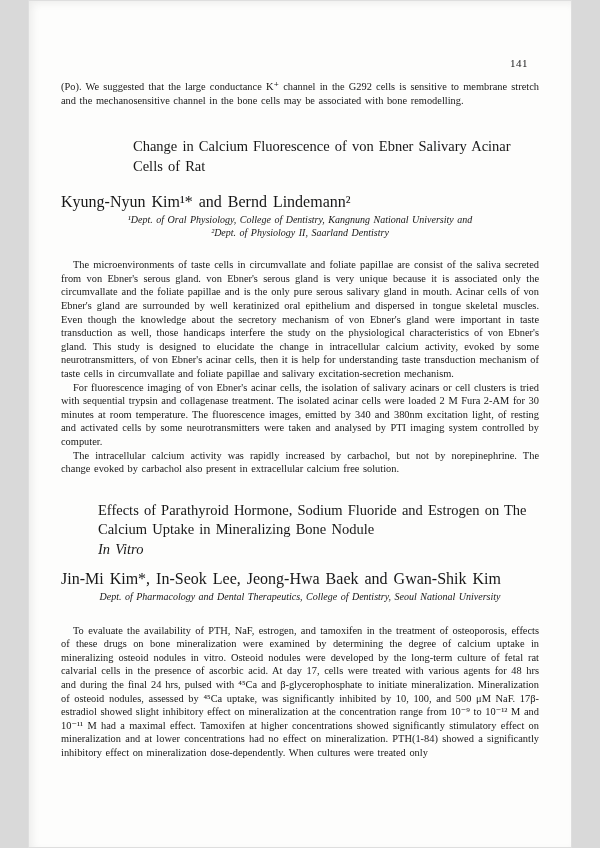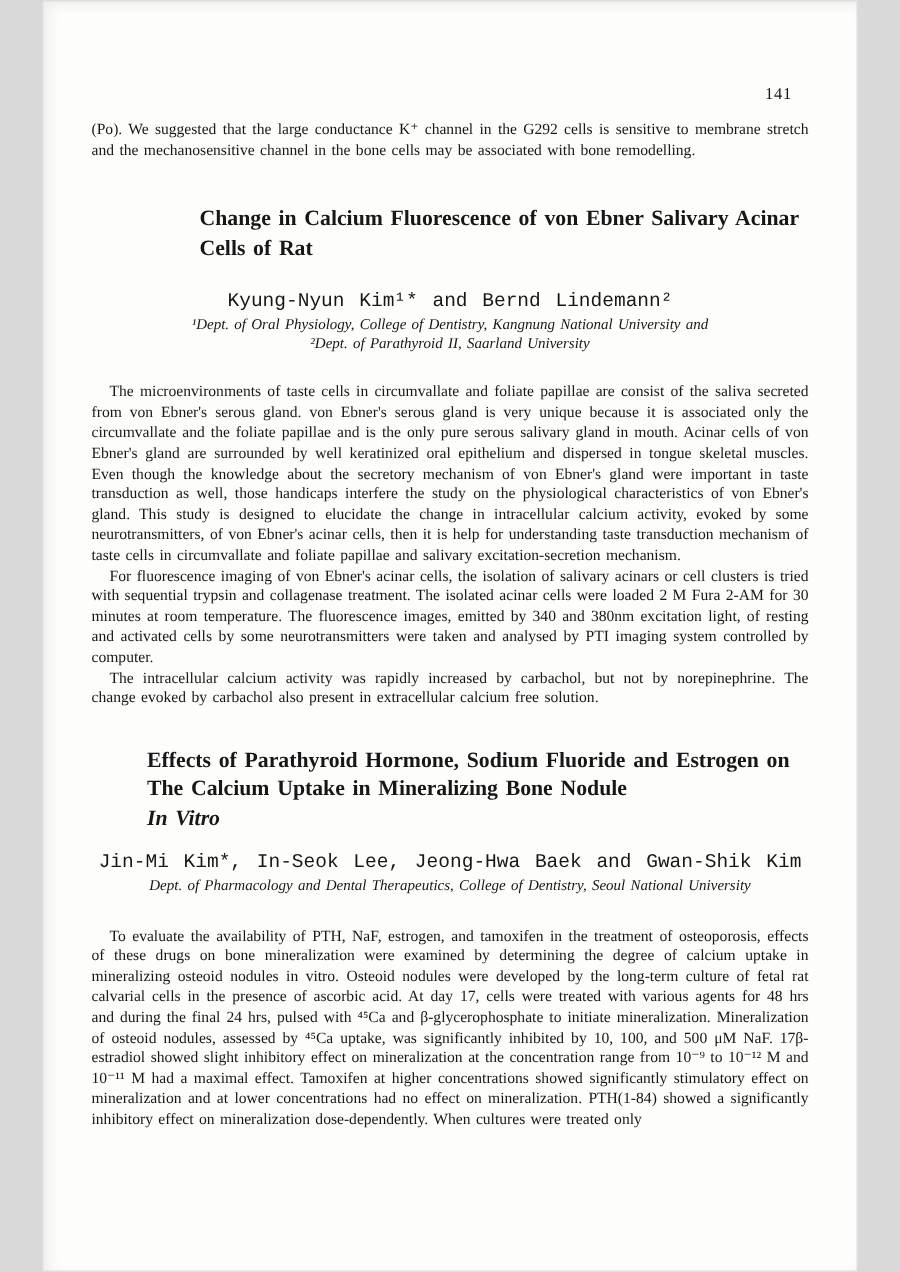--- a/index.html
+++ b/index.html
@@ -25,32 +25,31 @@
   .body-text {
     font-size: 10.4px;
     line-height: 13.6px;
     text-align: justify;
     word-spacing: 1px;
   }
   .body-text p { margin: 0; }
   p.indented { text-indent: 12px; }
   .title-block {
     margin: 30px 0 0 72px;
-    font-weight: bold;
+    font-weight: normal;
     font-size: 14.5px;
     line-height: 19.5px;
     word-spacing: 1.5px;
   }
   .title-italic { display: block; font-style: italic; }
   .authors-line {
     margin-top: 17px;
-    text-align: center;
-    font-size: 13px;
+    text-align: left;
+    font-size: 16px;
     word-spacing: 2px;
-    font-family: Liberation Mono, monospace;
   }
   .affiliation-block {
     margin-top: 3px;
     text-align: center;
     font-style: italic;
     font-size: 10px;
     line-height: 12.5px;
     word-spacing: 1px;
   }
   .abstract-body { margin-top: 19px; }
@@ -70,21 +69,21 @@
     <div class="body-text">
       <p>(Po). We suggested that the large conductance K⁺ channel in the G292 cells is sensitive to membrane stretch and the mechanosensitive channel in the bone cells may be associated with bone remodelling.</p>
     </div>
 
     <h1 class="title-block" style="margin-bottom:0;">Change in Calcium Fluorescence of von Ebner Salivary Acinar Cells of Rat</h1>
 
     <div class="authors-line">Kyung-Nyun Kim¹* and Bernd Lindemann²</div>
 
     <div class="affiliation-block">
       <div>¹Dept. of Oral Physiology, College of Dentistry, Kangnung National University and</div>
-      <div>²Dept. of Parathyroid II, Saarland University</div>
+      <div>²Dept. of Physiology II, Saarland Dentistry</div>
     </div>
 
     <div class="body-text abstract-body">
       <p class="indented">The microenvironments of taste cells in circumvallate and foliate papillae are consist of the saliva secreted from von Ebner's serous gland. von Ebner's serous gland is very unique because it is associated only the circumvallate and the foliate papillae and is the only pure serous salivary gland in mouth. Acinar cells of von Ebner's gland are surrounded by well keratinized oral epithelium and dispersed in tongue skeletal muscles. Even though the knowledge about the secretory mechanism of von Ebner's gland were important in taste transduction as well, those handicaps interfere the study on the physiological characteristics of von Ebner's gland. This study is designed to elucidate the change in intracellular calcium activity, evoked by some neurotransmitters, of von Ebner's acinar cells, then it is help for understanding taste transduction mechanism of taste cells in circumvallate and foliate papillae and salivary excitation-secretion mechanism.</p>
       <p class="indented">For fluorescence imaging of von Ebner's acinar cells, the isolation of salivary acinars or cell clusters is tried with sequential trypsin and collagenase treatment. The isolated acinar cells were loaded 2 M Fura 2-AM for 30 minutes at room temperature. The fluorescence images, emitted by 340 and 380nm excitation light, of resting and activated cells by some neurotransmitters were taken and analysed by PTI imaging system controlled by computer.</p>
       <p class="indented">The intracellular calcium activity was rapidly increased by carbachol, but not by norepinephrine. The change evoked by carbachol also present in extracellular calcium free solution.</p>
     </div>
 
     <h1 class="title-block title-second" style="margin-bottom:0;margin-left:37px;">
       <span>Effects of Parathyroid Hormone, Sodium Fluoride and Estrogen on The Calcium Uptake in Mineralizing Bone Nodule</span>

